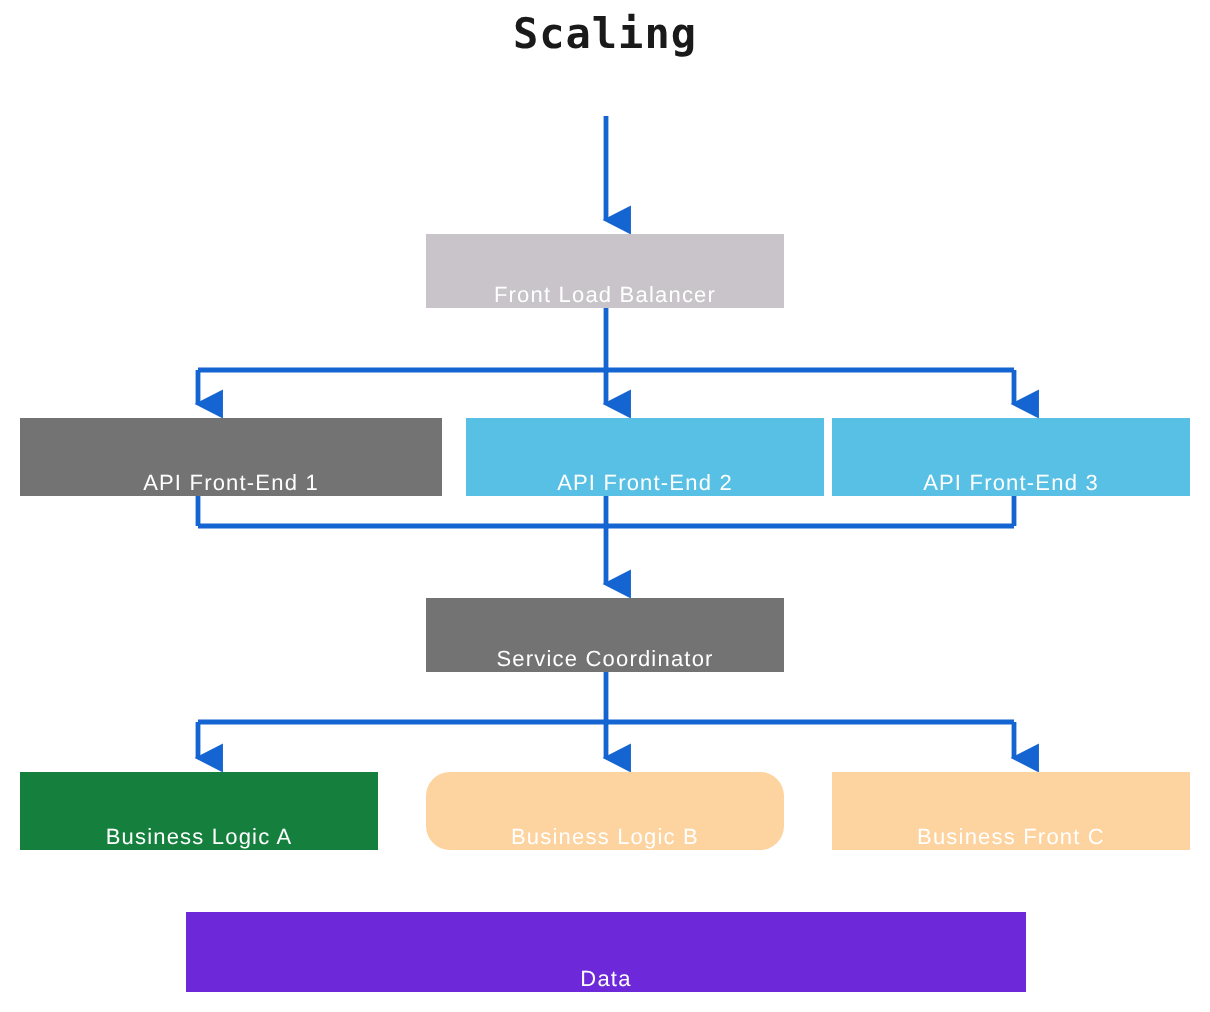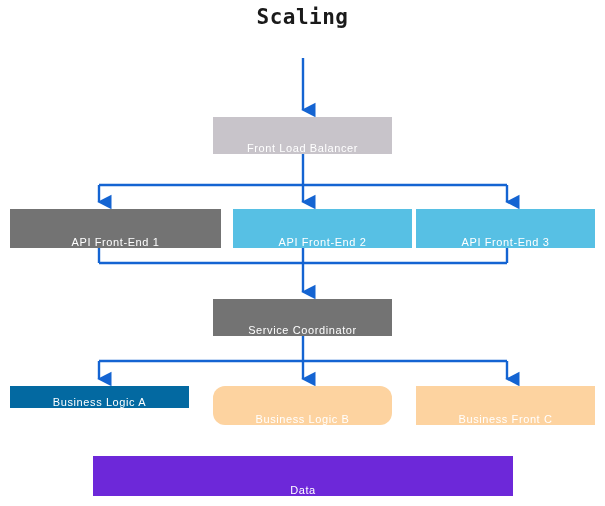--- a/index.html
+++ b/index.html
@@ -113,21 +113,21 @@
     <span class="node-label">API Front-End 2</span>
   </div>
   <div class="node" style="left:416px; top:209px; width:179px; height:39px; background:#57c0e4;">
     <span class="node-label">API Front-End 3</span>
   </div>
 
   <div class="node" style="left:213px; top:299px; width:179px; height:37px; background:#737373;">
     <span class="node-label">Service Coordinator</span>
   </div>
 
-  <div class="node" style="left:10px; top:386px; width:179px; height:22px; background:#0369a1;">
+  <div class="node" style="left:10px; top:386px; width:179px; height:39px; background:#15803d;">
     <span class="node-label">Business Logic A</span>
   </div>
   <div class="node" style="left:213px; top:386px; width:179px; height:39px; background:#fdd3a0;border-radius:12px;">
     <span class="node-label">Business Logic B</span>
   </div>
   <div class="node" style="left:416px; top:386px; width:179px; height:39px; background:#fdd3a0;">
     <span class="node-label">Business Front C</span>
   </div>
 
   <div class="node" style="left:93px; top:456px; width:420px; height:40px; background:#6d28d9;">

